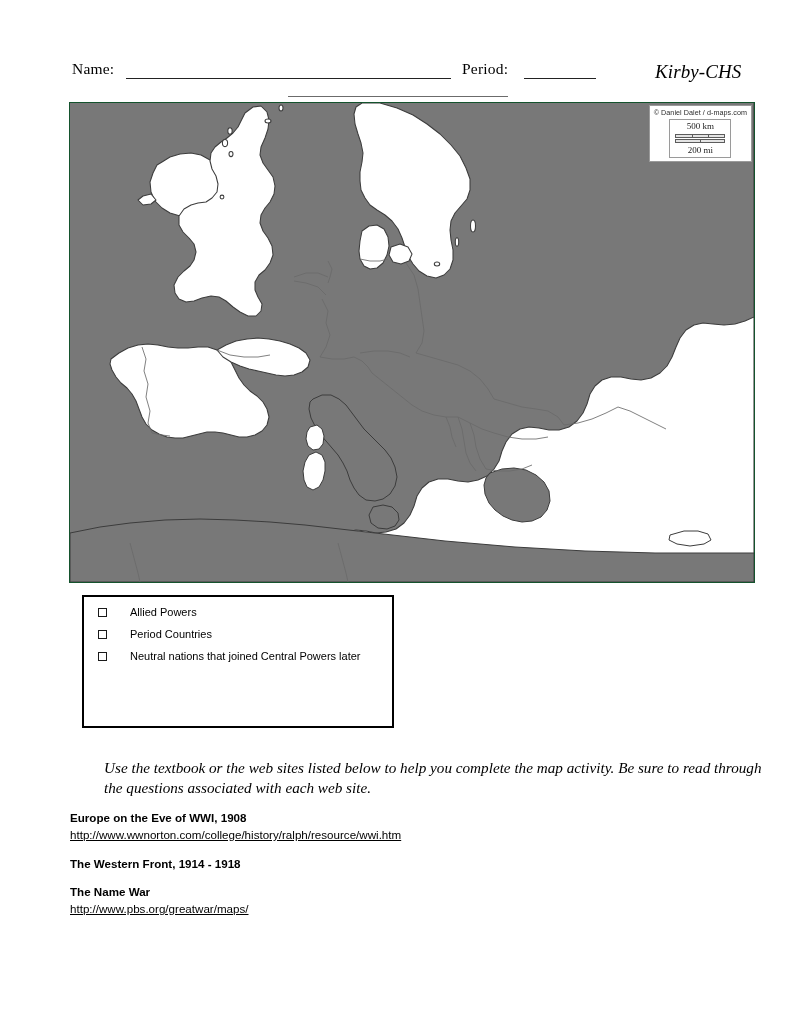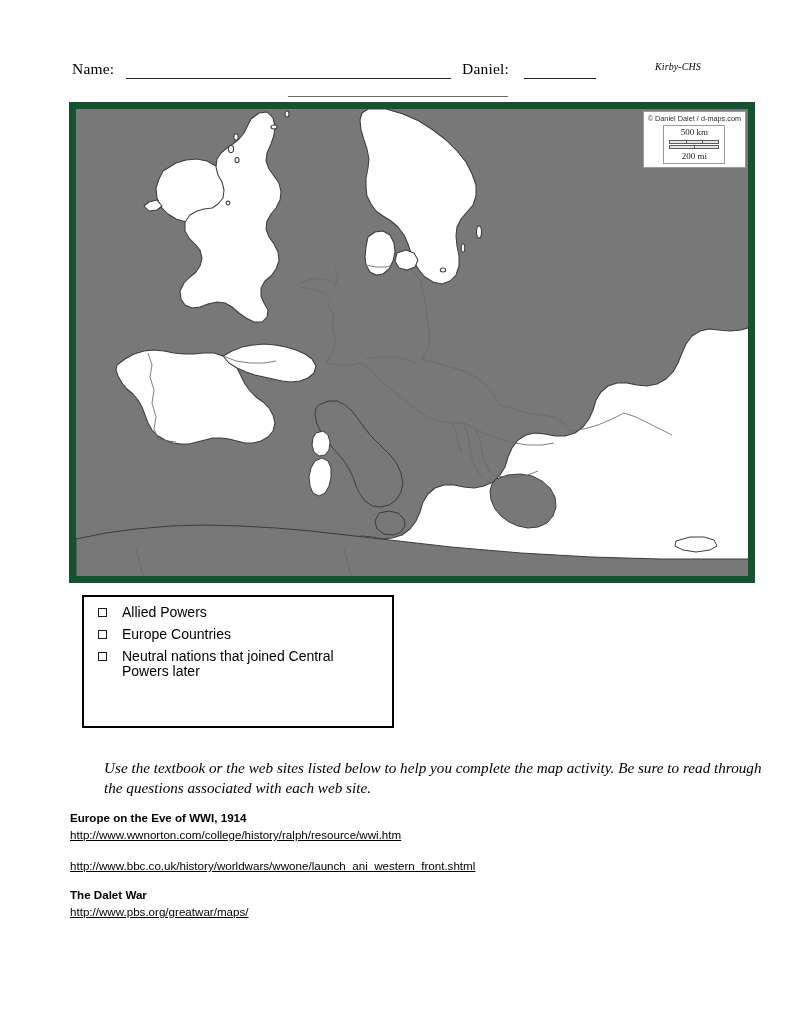--- a/index.html
+++ b/index.html
@@ -51,42 +51,42 @@
     left: 524px; top: 18px;
     width: 72px;
     height: 0;
     border-bottom: 1.3px solid #222;
   }
   .hdr-school {
     position: absolute;
     left: 655px; top: 1px;
     font-family: "Liberation Serif", serif;
     font-style: italic;
-    font-size: 10px;
+    font-size: 19px;
     letter-spacing: 0.1px;
     text-align: center;
   }
 
   
   .title-blank {
     position: absolute;
     left: 288px; top: 96px;
     width: 220px;
     height: 0;
     border-bottom: 1.6px solid #6b6b6b;
   }
 
   
   .map-frame {
     position: absolute;
     left: 69px; top: 102px;
     width: 686px;
     height: 481px;
     background: #ffffff;
-    border: 7px solid #14532d;
+    border: 1px solid #14532d;
     box-sizing: border-box;
     overflow: hidden;
   }
   .map-frame svg { display: block; }
 
   .map-credit-box {
     position: absolute;
     right: 2px; top: 2px;
     border: 1px solid #9a9a9a;
     background: #ffffff;
@@ -153,24 +153,24 @@
     flex: 0 0 auto;
     width: 9px;
     height: 9px;
     border: 1.4px solid #1a1a1a;
     box-sizing: border-box;
     margin-top: 3px;
     background: #ffffff;
   }
   .legend-label {
     font-family: "Liberation Sans", sans-serif;
-    font-size: 14px;
+    font-size: 11px;
     line-height: 15px;
     color: #000000;
-    margin-left: 15px;
+    margin-left: 23px;
     max-width: 250px;
   }
 
   
   .instructions {
     position: absolute;
     left: 70px; top: 758px;
     width: 660px;
     font-family: "Liberation Serif", serif;
     font-style: italic;
@@ -203,21 +203,21 @@
     text-decoration: underline;
     display: inline-block;
   }
 </style>
 </head>
 <body>
 
 <div class="header">
   <span class="hdr-name-label">Name:</span>
   <span class="hdr-name-blank"></span>
-  <span class="hdr-period-label">Daniel:</span>
+  <span class="hdr-period-label">Period:</span>
   <span class="hdr-period-blank"></span>
   <span class="hdr-school">Kirby-CHS</span>
 </div>
 
 <div class="title-blank"></div>
 
 <div class="map-frame">
   <svg width="684" height="479" viewBox="0 0 684 479">
 
     <rect x="0" y="0" width="684" height="479" fill="#787878"></rect>
@@ -2342,35 +2342,35 @@
   </div>
 </div>
 
 <div class="legend-box">
   <div class="legend-row">
     <span class="legend-check"></span>
     <span class="legend-label">Allied Powers</span>
   </div>
   <div class="legend-row">
     <span class="legend-check"></span>
-    <span class="legend-label">Europe Countries</span>
+    <span class="legend-label">Period Countries</span>
   </div>
   <div class="legend-row">
     <span class="legend-check"></span>
     <span class="legend-label">Neutral nations that joined Central Powers later</span>
   </div>
 </div>
 
 <div class="instructions">Use the textbook or the web sites listed below to help you complete the map activity.  Be sure to read through the questions associated with each web site.</div>
 
 <div class="links">
   <div class="link-group">
-    <div class="link-title">Europe on the Eve of WWI, 1914</div>
+    <div class="link-title">Europe on the Eve of WWI, 1908</div>
     <a class="link-url" href="#">http://www.wwnorton.com/college/history/ralph/resource/wwi.htm</a>
   </div>
   <div class="link-group">
-    <a class="link-url" href="#">http://www.bbc.co.uk/history/worldwars/wwone/launch_ani_western_front.shtml</a>
+    <div class="link-title">The Western Front, 1914 - 1918</div>
   </div>
   <div class="link-group">
-    <div class="link-title">The Dalet War</div>
+    <div class="link-title">The Name War</div>
     <a class="link-url" href="#">http://www.pbs.org/greatwar/maps/</a>
   </div>
 </div>
 
 </body></html>

